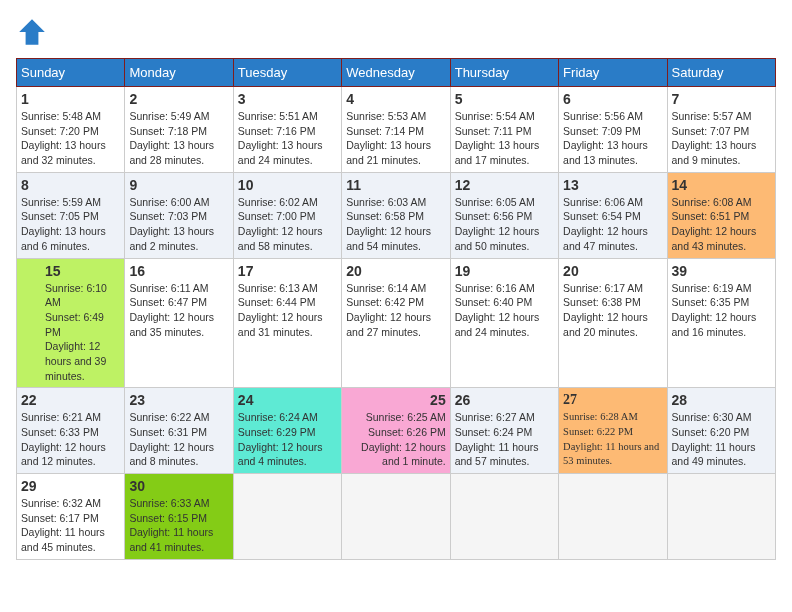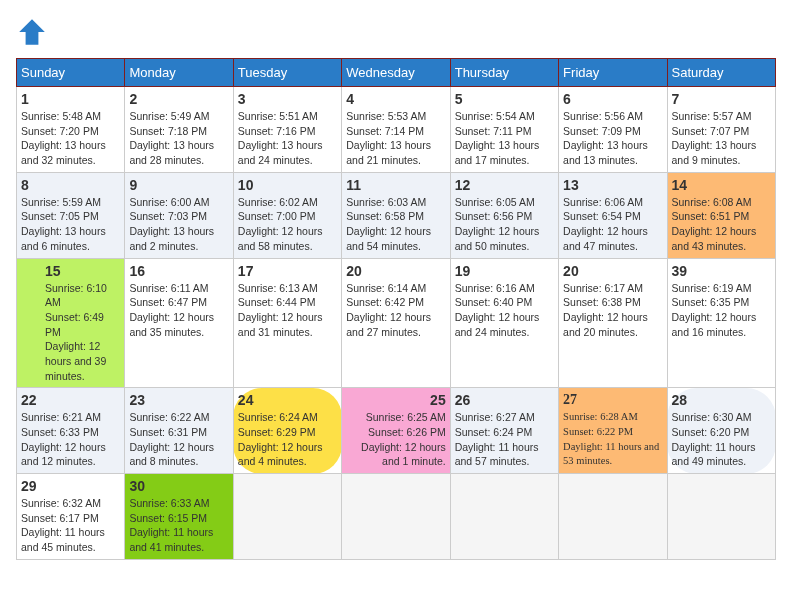--- a/index.html
+++ b/index.html
@@ -207,37 +207,37 @@
       </tr>
       <tr>
         <td style="background: rgb(238, 242, 248);">
           <span class="day-number">22</span>
         <div class="day-info">Sunrise: 6:21 AM<br>Sunset: 6:33 PM<br>Daylight: 12 hours and 12 minutes.</div>
         </td>
         <td style="background: rgb(238, 242, 248);">
           <span class="day-number">23</span>
         <div class="day-info">Sunrise: 6:22 AM<br>Sunset: 6:31 PM<br>Daylight: 12 hours and 8 minutes.</div>
         </td>
-        <td style="background: #fde047; border-radius: 29px;">
+        <td style="background: #5eead4;">
           <span class="day-number">24</span>
         <div class="day-info">Sunrise: 6:24 AM<br>Sunset: 6:29 PM<br>Daylight: 12 hours and 4 minutes.</div>
         </td>
         <td style="background: #f9a8d4; text-align: right;">
           <span class="day-number">25</span>
         <div class="day-info">Sunrise: 6:25 AM<br>Sunset: 6:26 PM<br>Daylight: 12 hours and 1 minute.</div>
         </td>
         <td style="background: rgb(238, 242, 248); margin-left: 20px;">
           <span class="day-number">26</span>
         <div class="day-info">Sunrise: 6:27 AM<br>Sunset: 6:24 PM<br>Daylight: 11 hours and 57 minutes.</div>
         </td>
         <td style="background: #fdba74; font-family: Liberation Serif, serif;">
           <span class="day-number">27</span>
         <div class="day-info">Sunrise: 6:28 AM<br>Sunset: 6:22 PM<br>Daylight: 11 hours and 53 minutes.</div>
         </td>
-        <td style="background: rgb(238, 242, 248); border-radius: 30px;">
+        <td style="background: rgb(238, 242, 248);">
           <span class="day-number">28</span>
         <div class="day-info">Sunrise: 6:30 AM<br>Sunset: 6:20 PM<br>Daylight: 11 hours and 49 minutes.</div>
         </td>
       </tr>
       <tr>
         <td style="background: rgb(255, 255, 255);">
           <span class="day-number">29</span>
         <div class="day-info">Sunrise: 6:32 AM<br>Sunset: 6:17 PM<br>Daylight: 11 hours and 45 minutes.</div>
         </td>
         <td style="background: #84cc16;">

